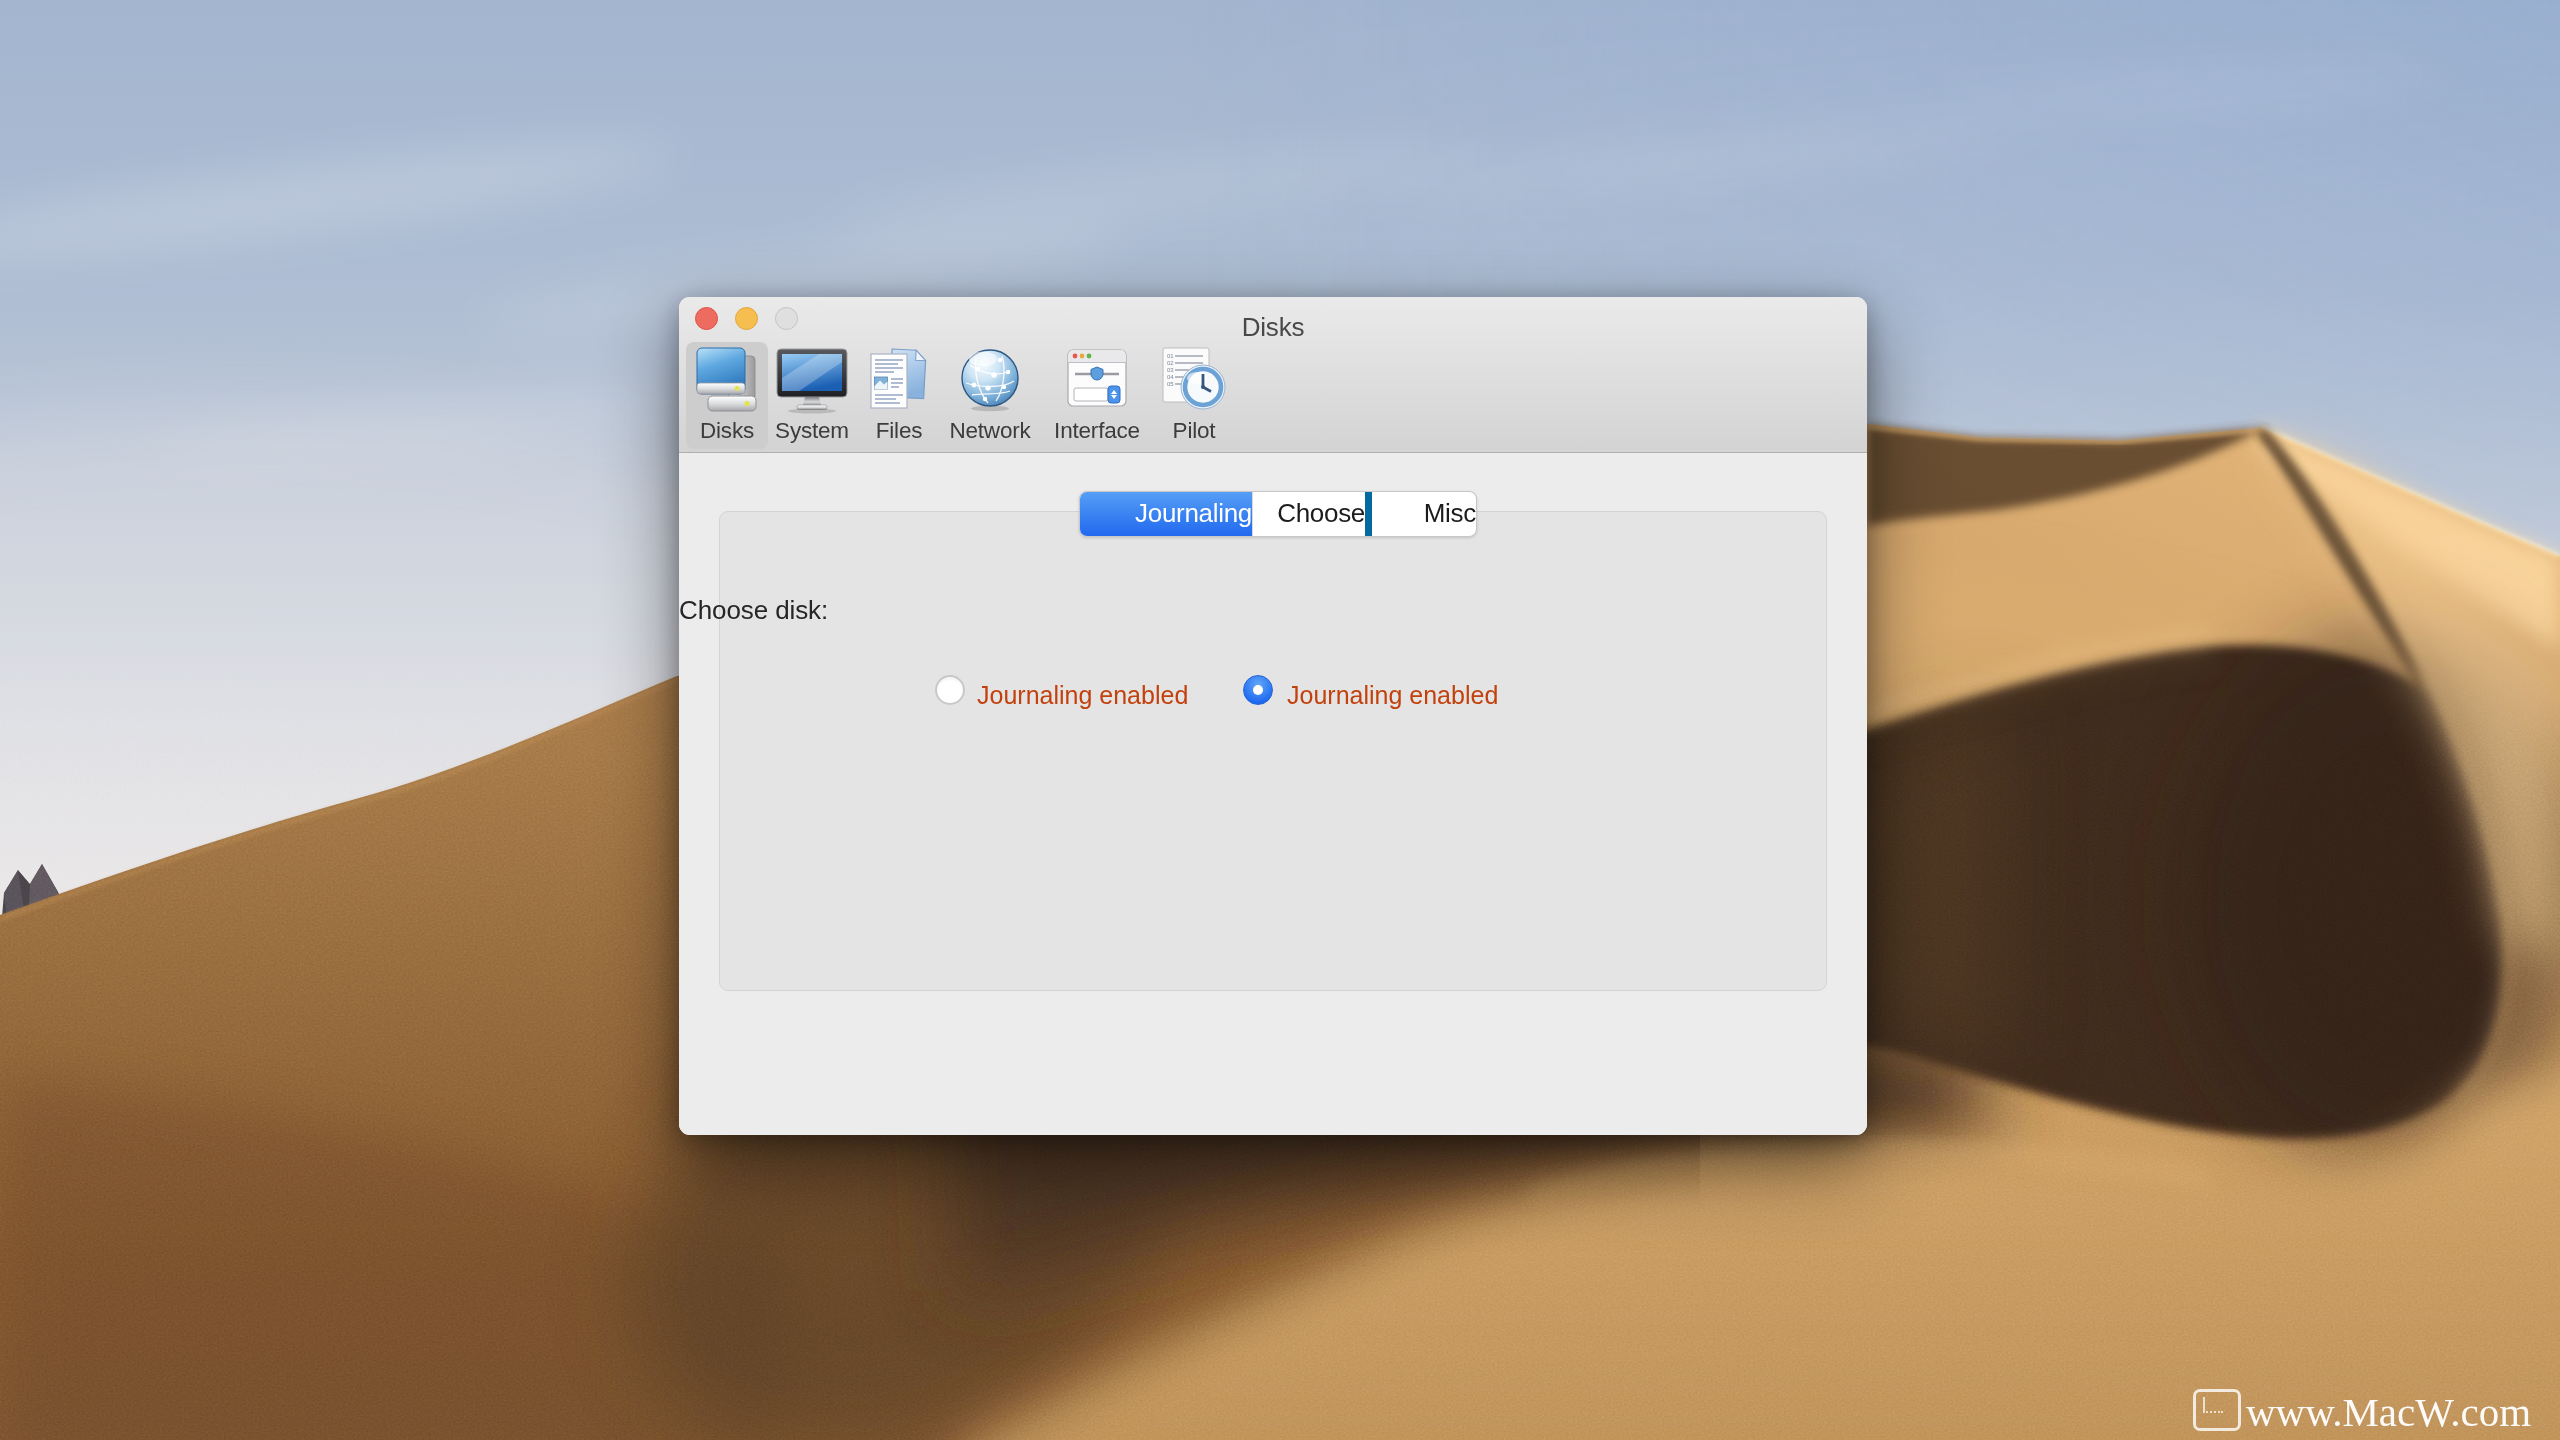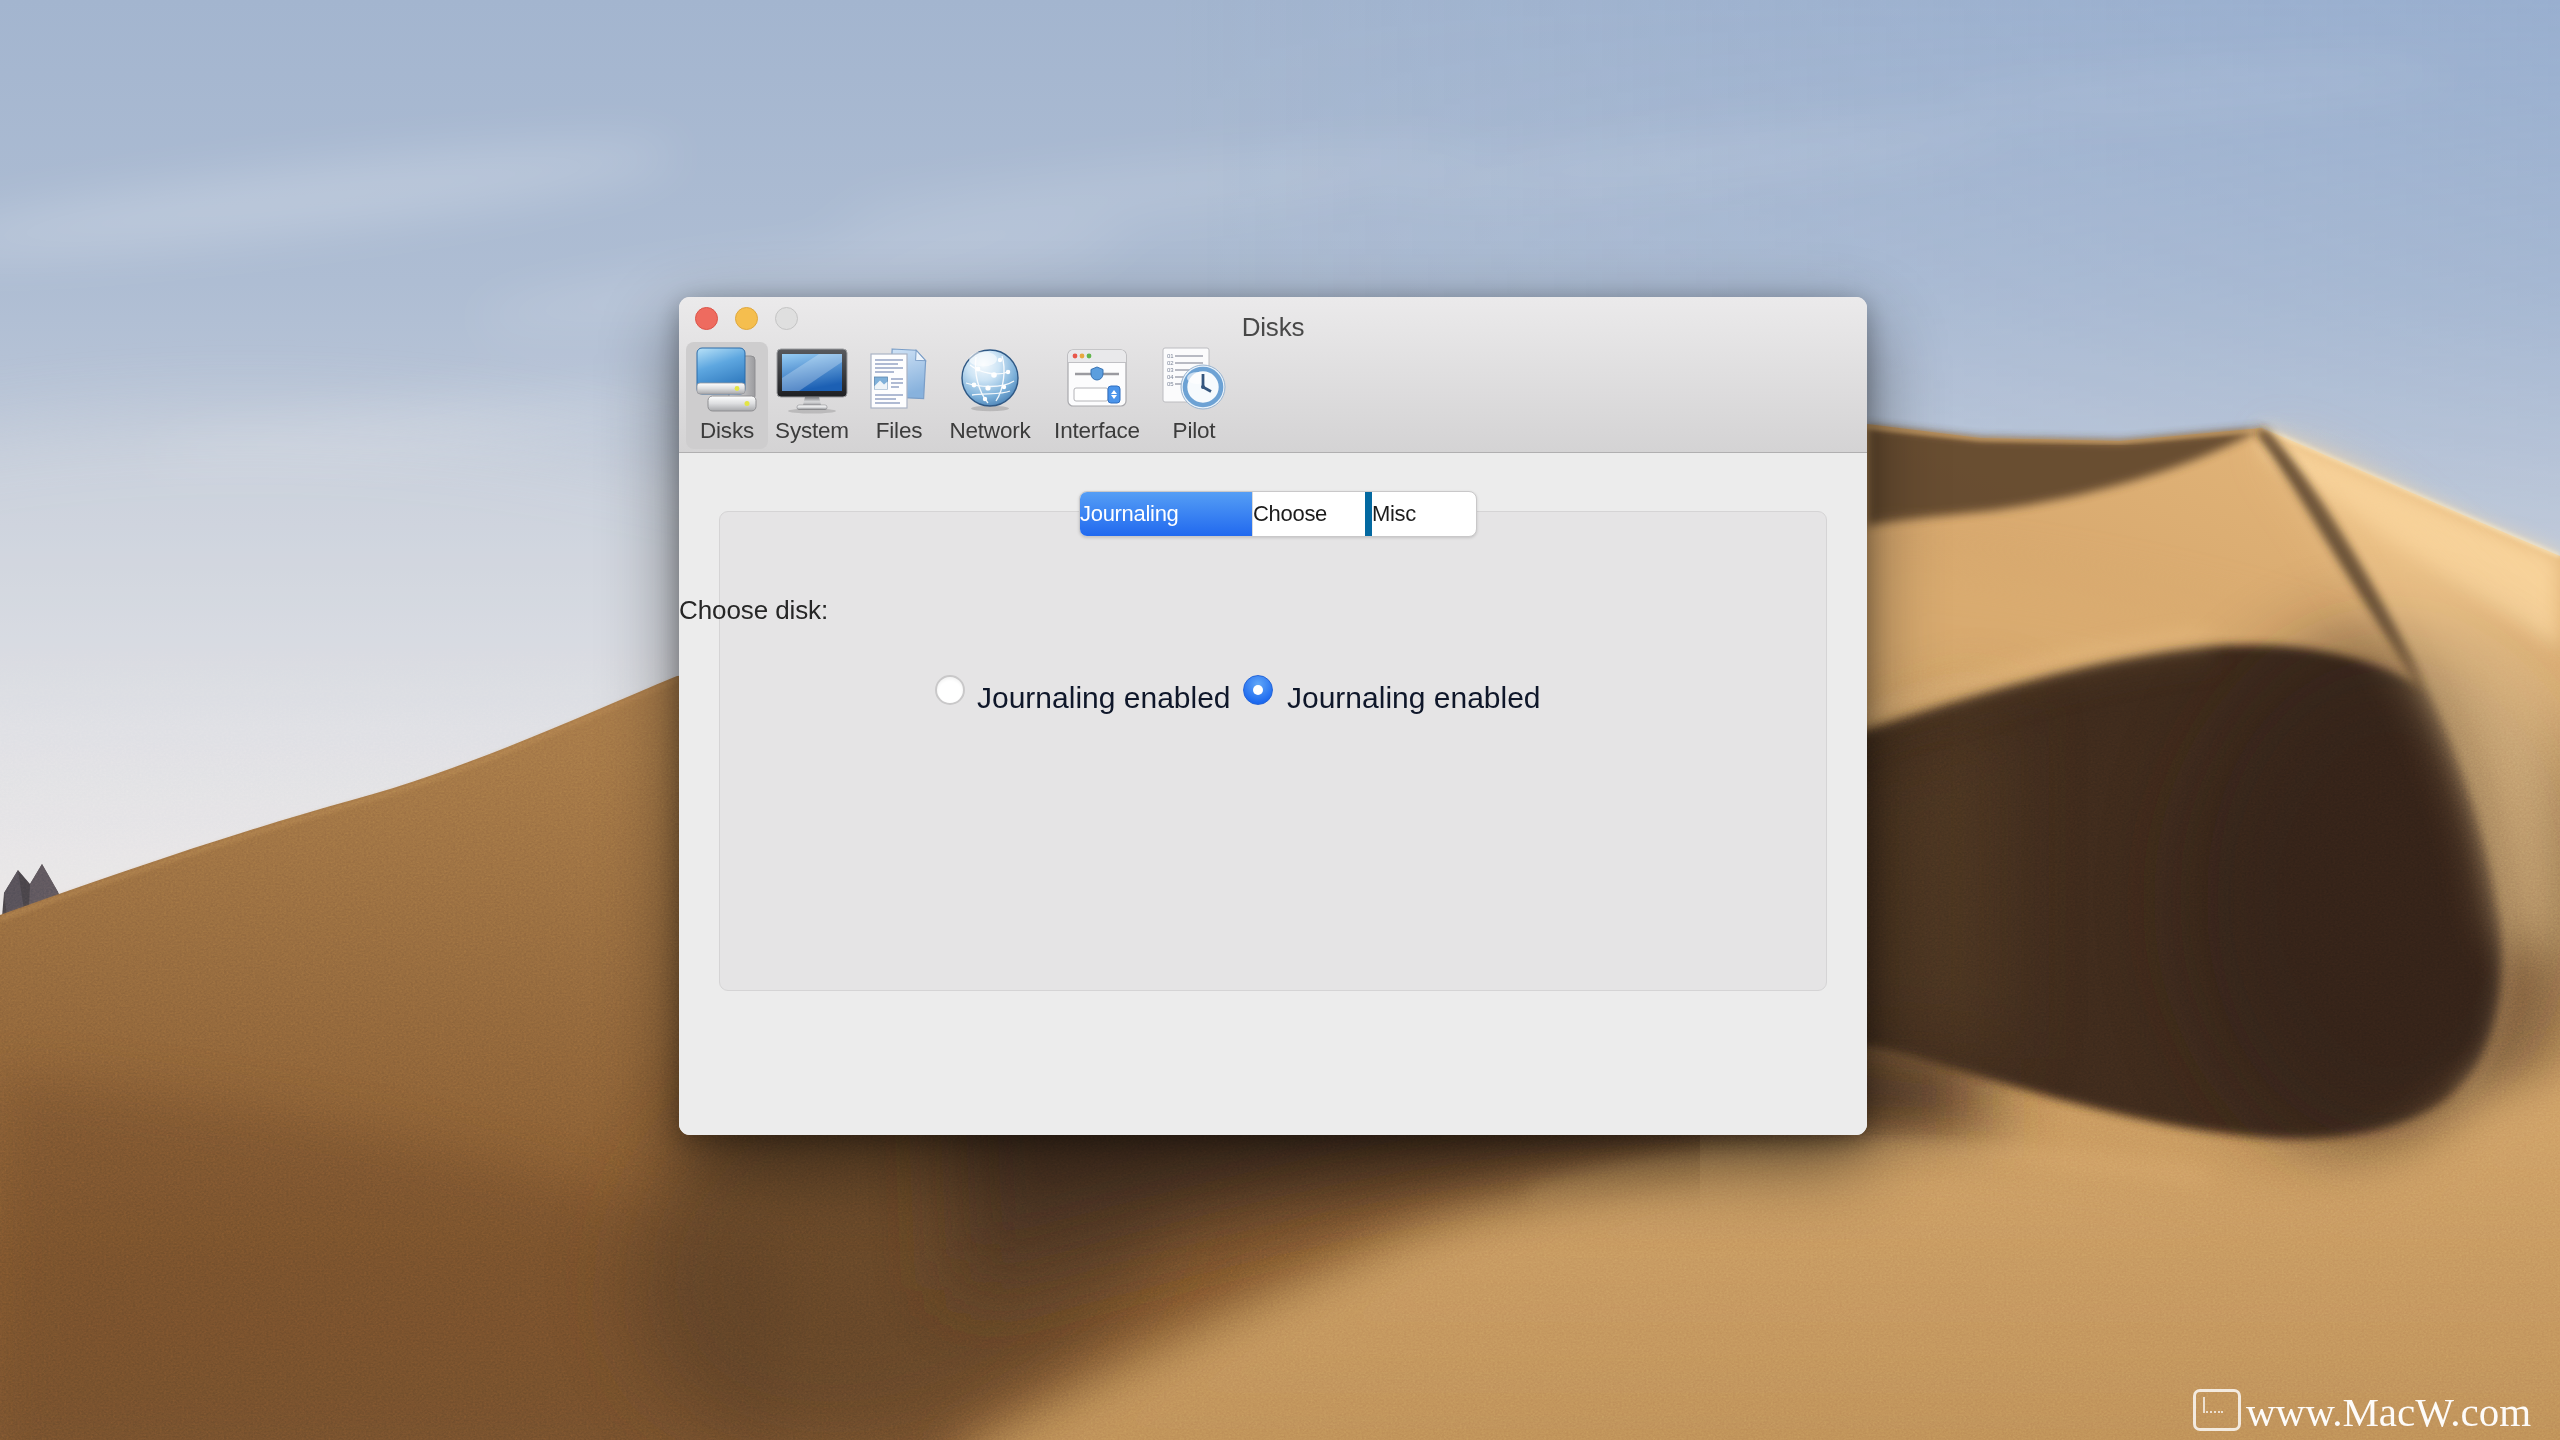--- a/index.html
+++ b/index.html
@@ -12,33 +12,33 @@
 #tl-y{left:56px;background:#f5be4e;border:1px solid #dfa73c}
 #tl-g{left:96px;background:#dfdfdf;border:1px solid #c4c4c4}
 #title{position:absolute;top:15px;left:0;right:0;text-align:center;font-size:26px;font-weight:500;color:#484848;letter-spacing:-.2px}
 #ti-sel{position:absolute;left:7px;top:45px;width:82px;height:107px;background:#cecdce;border-radius:8px}
 .titem{position:absolute;top:45px;width:110px;height:107px}
 .titem .lbl{position:absolute;bottom:5px;left:-20px;right:-20px;text-align:center;font-size:22.5px;color:#3c3c3c;letter-spacing:-.2px}
 .titem svg{position:absolute;top:4px;left:50%;transform:translateX(-50%)}
 #content{position:absolute;left:0;top:156px;right:0;bottom:0;border-radius:0 0 11px 11px;background:#ececec}
 #panel{position:absolute;left:40px;top:58px;width:1108px;height:480px;background:#e5e4e5;border:1px solid #d5d4d5;border-radius:9px;box-sizing:border-box}
 #tabs{position:absolute;left:400px;top:38px;height:44px;display:flex;border-radius:8px;overflow:hidden;border:1px solid #c9c8c9;background:#fff;box-shadow:0 1px 3px rgba(0,0,0,.15)}
-.tab{font-size:22px;line-height:43px;text-align:left;color:#1c1c1c;letter-spacing:-.3px}
+.tab{font-size:26px;line-height:43px;text-align:right;color:#1c1c1c;letter-spacing:-.3px}
 #tab1{width:172px;background:linear-gradient(#559ef5,#2169ef);color:#fff}
 #tab2{width:112px;border-left:1px solid #d9d9d9}
 #tab3{width:104px;border-left:7px solid #0369a1}
 #lbl-choose{position:absolute;left:0;width:232px;top:142px;text-align:left;font-size:26px;color:#262626;letter-spacing:-.1px}
 #popup{position:absolute;left:255px;top:130px;width:399px;height:42px;background:#fff;border:1px solid #c8c7c8;border-radius:7px;box-sizing:border-box;box-shadow:0 1px 2px rgba(0,0,0,.12)}
 #popup .txt{position:absolute;left:17px;top:6px;font-size:26px;color:#1a1a1a;letter-spacing:-.1px}
 #popup .cap{position:absolute;right:-1px;top:-1px;width:34px;height:42px;border-radius:7px;background:linear-gradient(#6cb0f8,#1d6ef1)}
 .radio{position:absolute;width:30px;height:30px;border-radius:50%;box-sizing:border-box}
 #rad1{left:256px;top:222px;background:#fff;border:2px solid #c9c8c9;box-shadow:inset 0 2px 3px rgba(0,0,0,.05)}
 #rad2{left:564px;top:222px;background:radial-gradient(circle at 50% 30%,#62a8f8,#1a67ef 78%);border:1px solid #2565d8}
 #rad2:after{content:"";position:absolute;left:9px;top:9px;width:10px;height:10px;border-radius:50%;background:#fff}
-.radlbl{position:absolute;font-size:30px;color:#0f172a;top:228px}
+.radlbl{position:absolute;font-size:25px;color:#c2410c;top:228px}
 #radlbl1{left:298px}
 #radlbl2{left:608px}
 #wm{position:absolute;left:2193px;top:1388px;color:rgba(255,255,255,.96);font-family:"Liberation Serif",serif;font-size:41px;white-space:nowrap}
 #wm .ic{display:inline-block;width:42px;height:36px;border:3px solid rgba(255,255,255,.8);border-radius:7px;vertical-align:-5px;margin-right:5px;position:relative}
 #wm .ic:after{content:"";position:absolute;left:7px;top:5px;width:18px;height:14px;border-left:2px solid rgba(255,255,255,.7);border-bottom:2px dotted rgba(255,255,255,.7)}
 </style>
 </head>
 <body>
 <svg id="bg" viewBox="0 0 2560 1440" preserveAspectRatio="none">
 <defs>

